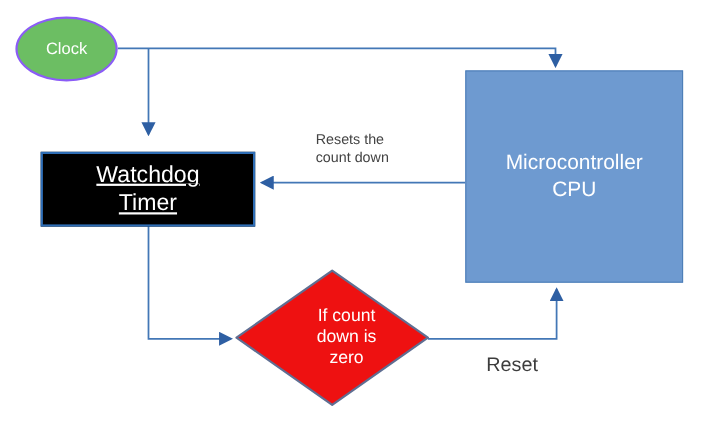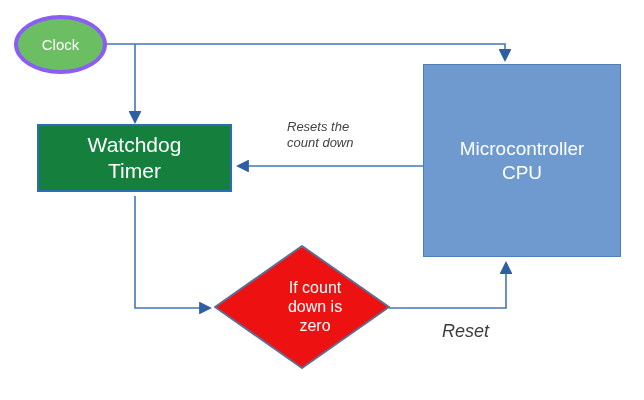--- a/index.html
+++ b/index.html
@@ -33,33 +33,34 @@
   }
   .node-label {
     display: inline-block;
   }
   .ellipse {
     left: 14px;
     top: 15px;
     width: 93px;
     height: 59px;
     background: #6CBE63;
-    border: 4px solid #8b5cf6;
+    border: 2px solid #8b5cf6;
     border-radius: 50%;
     font-size: 15px;
   }
   .rect-watchdog {
     left: 37px;
-    top: 124px;
+    top: 138px;
     width: 195px;
     height: 68px;
-    background: #15803d;
+    background: #000000;
     border: 2px solid #2E6DB5;
     font-size: 21px;
     line-height: 1.22;
+    text-decoration: underline;
   }
   .rect-watchdog .node-label { max-width: 120px; }
   .rect-cpu {
     left: 423px;
     top: 64px;
     width: 198px;
     height: 193px;
     background: #6E9AD0;
     border: 1.5px solid #4E7FB8;
     font-size: 19px;
@@ -72,21 +73,20 @@
     top: 278px;
     width: 74px;
     text-align: center;
     color: #ffffff;
     font-size: 16px;
     line-height: 1.2;
   }
   .edge-label {
     position: absolute;
     color: #434343;
-    font-style: italic;
   }
   .label-resets {
     left: 287px;
     top: 119px;
     width: 85px;
     font-size: 13px;
     line-height: 1.25;
     text-align: left;
   }
   .label-reset {

